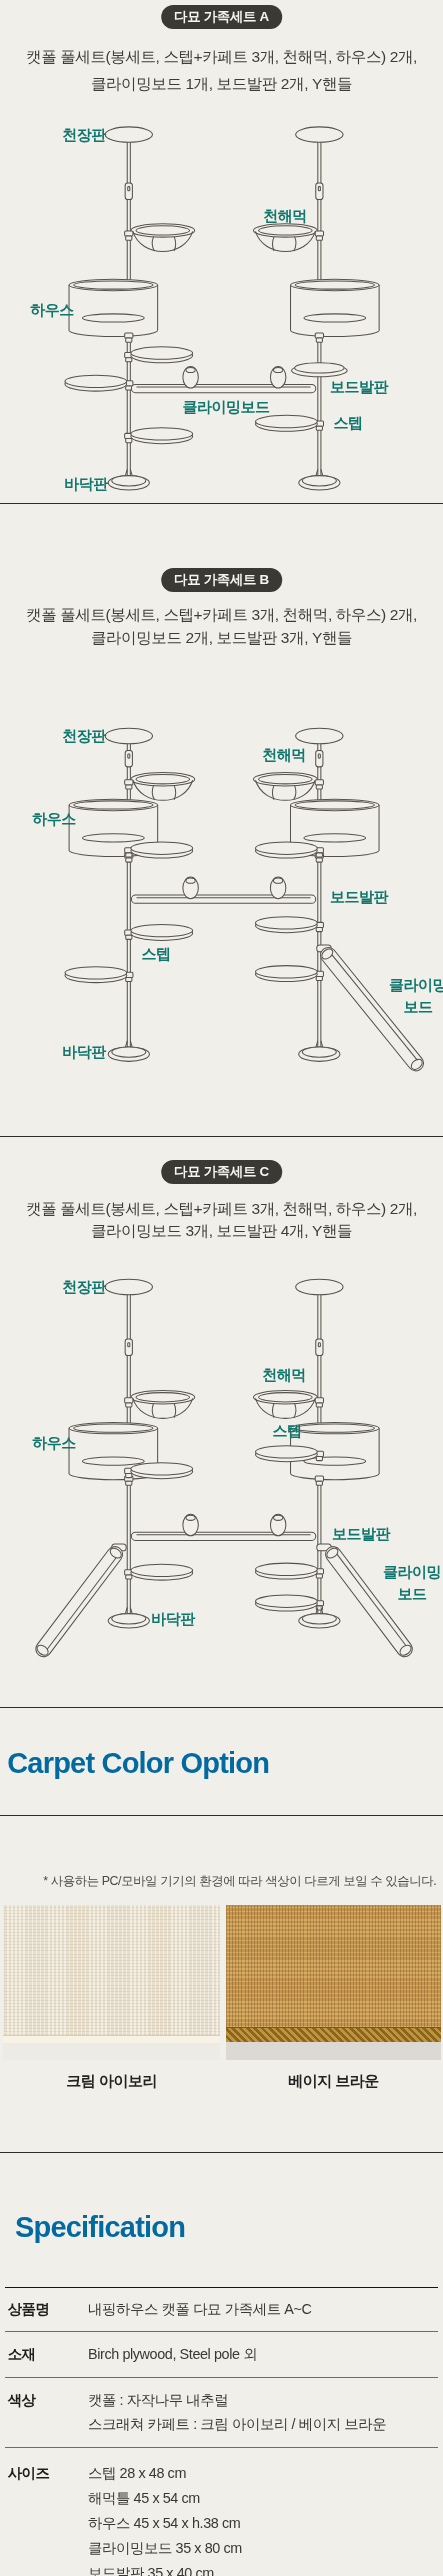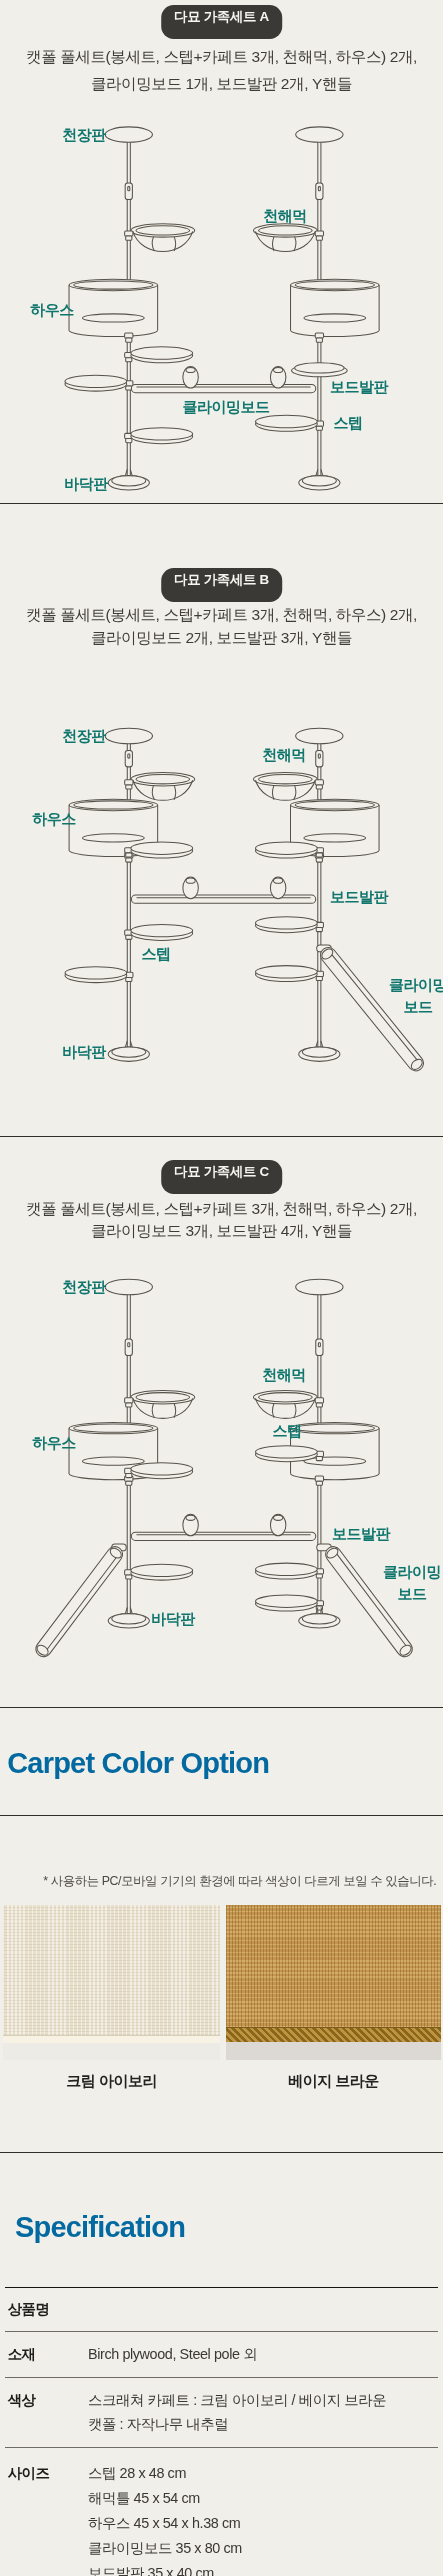--- a/index.html
+++ b/index.html
@@ -6,21 +6,21 @@
   .page{
     position:relative;width:443px;height:2772px;margin:0 auto;
     background:#f1efe9;overflow:hidden;
     font-family:"Liberation Sans","DejaVu Sans",sans-serif;
     color:#2c2a26;
   }
   .sec-badge{
     position:absolute;left:50%;transform:translateX(-50%);
     background:#3a3935;color:#f6f5f0;
     font-size:13.4px;font-weight:bold;letter-spacing:-0.3px;
-    height:34px;line-height:23px;padding:0 13.4px;border-radius:12.4px;
+    height:24px;line-height:23px;padding:0 13.4px;border-radius:12.4px;
     white-space:nowrap;
   }
   .desc{
     position:absolute;left:0;width:443px;text-align:center;
     font-size:15.5px;line-height:18.5px;letter-spacing:-0.4px;color:#3e3c38;
     white-space:nowrap;
   }
   .dl{
     position:absolute;transform:translate(-50%,-50%);
     font-size:15px;font-weight:bold;letter-spacing:-0.5px;color:#0f766e;
@@ -301,32 +301,35 @@
   </div>
   <div class="sw-label" style="left:3.1px;width:217px">크림 아이보리</div>
   <div class="sw-label" style="left:226px;width:215px">베이지 브라운</div>
 
   <div class="hr" style="top:2152px"></div>
   <div class="big-title" style="left:15px;top:2211px">Specification</div>
 
   <div class="tline-thick" style="top:2287px"></div>
 
   <div class="spec-label" style="top:2298px;line-height:23px">상품명</div>
+  <div class="spec-lines" style="top:2298px;line-height:23px">
+    <div>내핑하우스 캣폴 다묘 가족세트 A~C</div>
+  </div>
   <div class="tline" style="top:2331px"></div>
 
   <div class="spec-label" style="top:2343px;line-height:23px">소재</div>
   <div class="spec-lines" style="top:2343px;line-height:23px">
     <div>Birch plywood, Steel pole 외</div>
   </div>
   <div class="tline" style="top:2377px"></div>
 
   <div class="spec-label" style="top:2388px;line-height:24px">색상</div>
   <div class="spec-lines" style="top:2388px;line-height:24px">
+    <div>캣폴 : 자작나무 내추럴</div>
     <div>스크래쳐 카페트 : 크림 아이보리 / 베이지 브라운</div>
-    <div>캣폴 : 자작나무 내추럴</div>
   </div>
   <div class="tline" style="top:2447px"></div>
 
   <div class="spec-label" style="top:2461px;line-height:25px">사이즈</div>
   <div class="spec-lines" style="top:2461px;line-height:25px">
     <div>스텝 28 x 48 cm</div>
     <div>해먹틀 45 x 54 cm</div>
     <div>하우스 45 x 54 x h.38 cm</div>
     <div>클라이밍보드 35 x 80 cm</div>
     <div>보드발판 35 x 40 cm</div>

